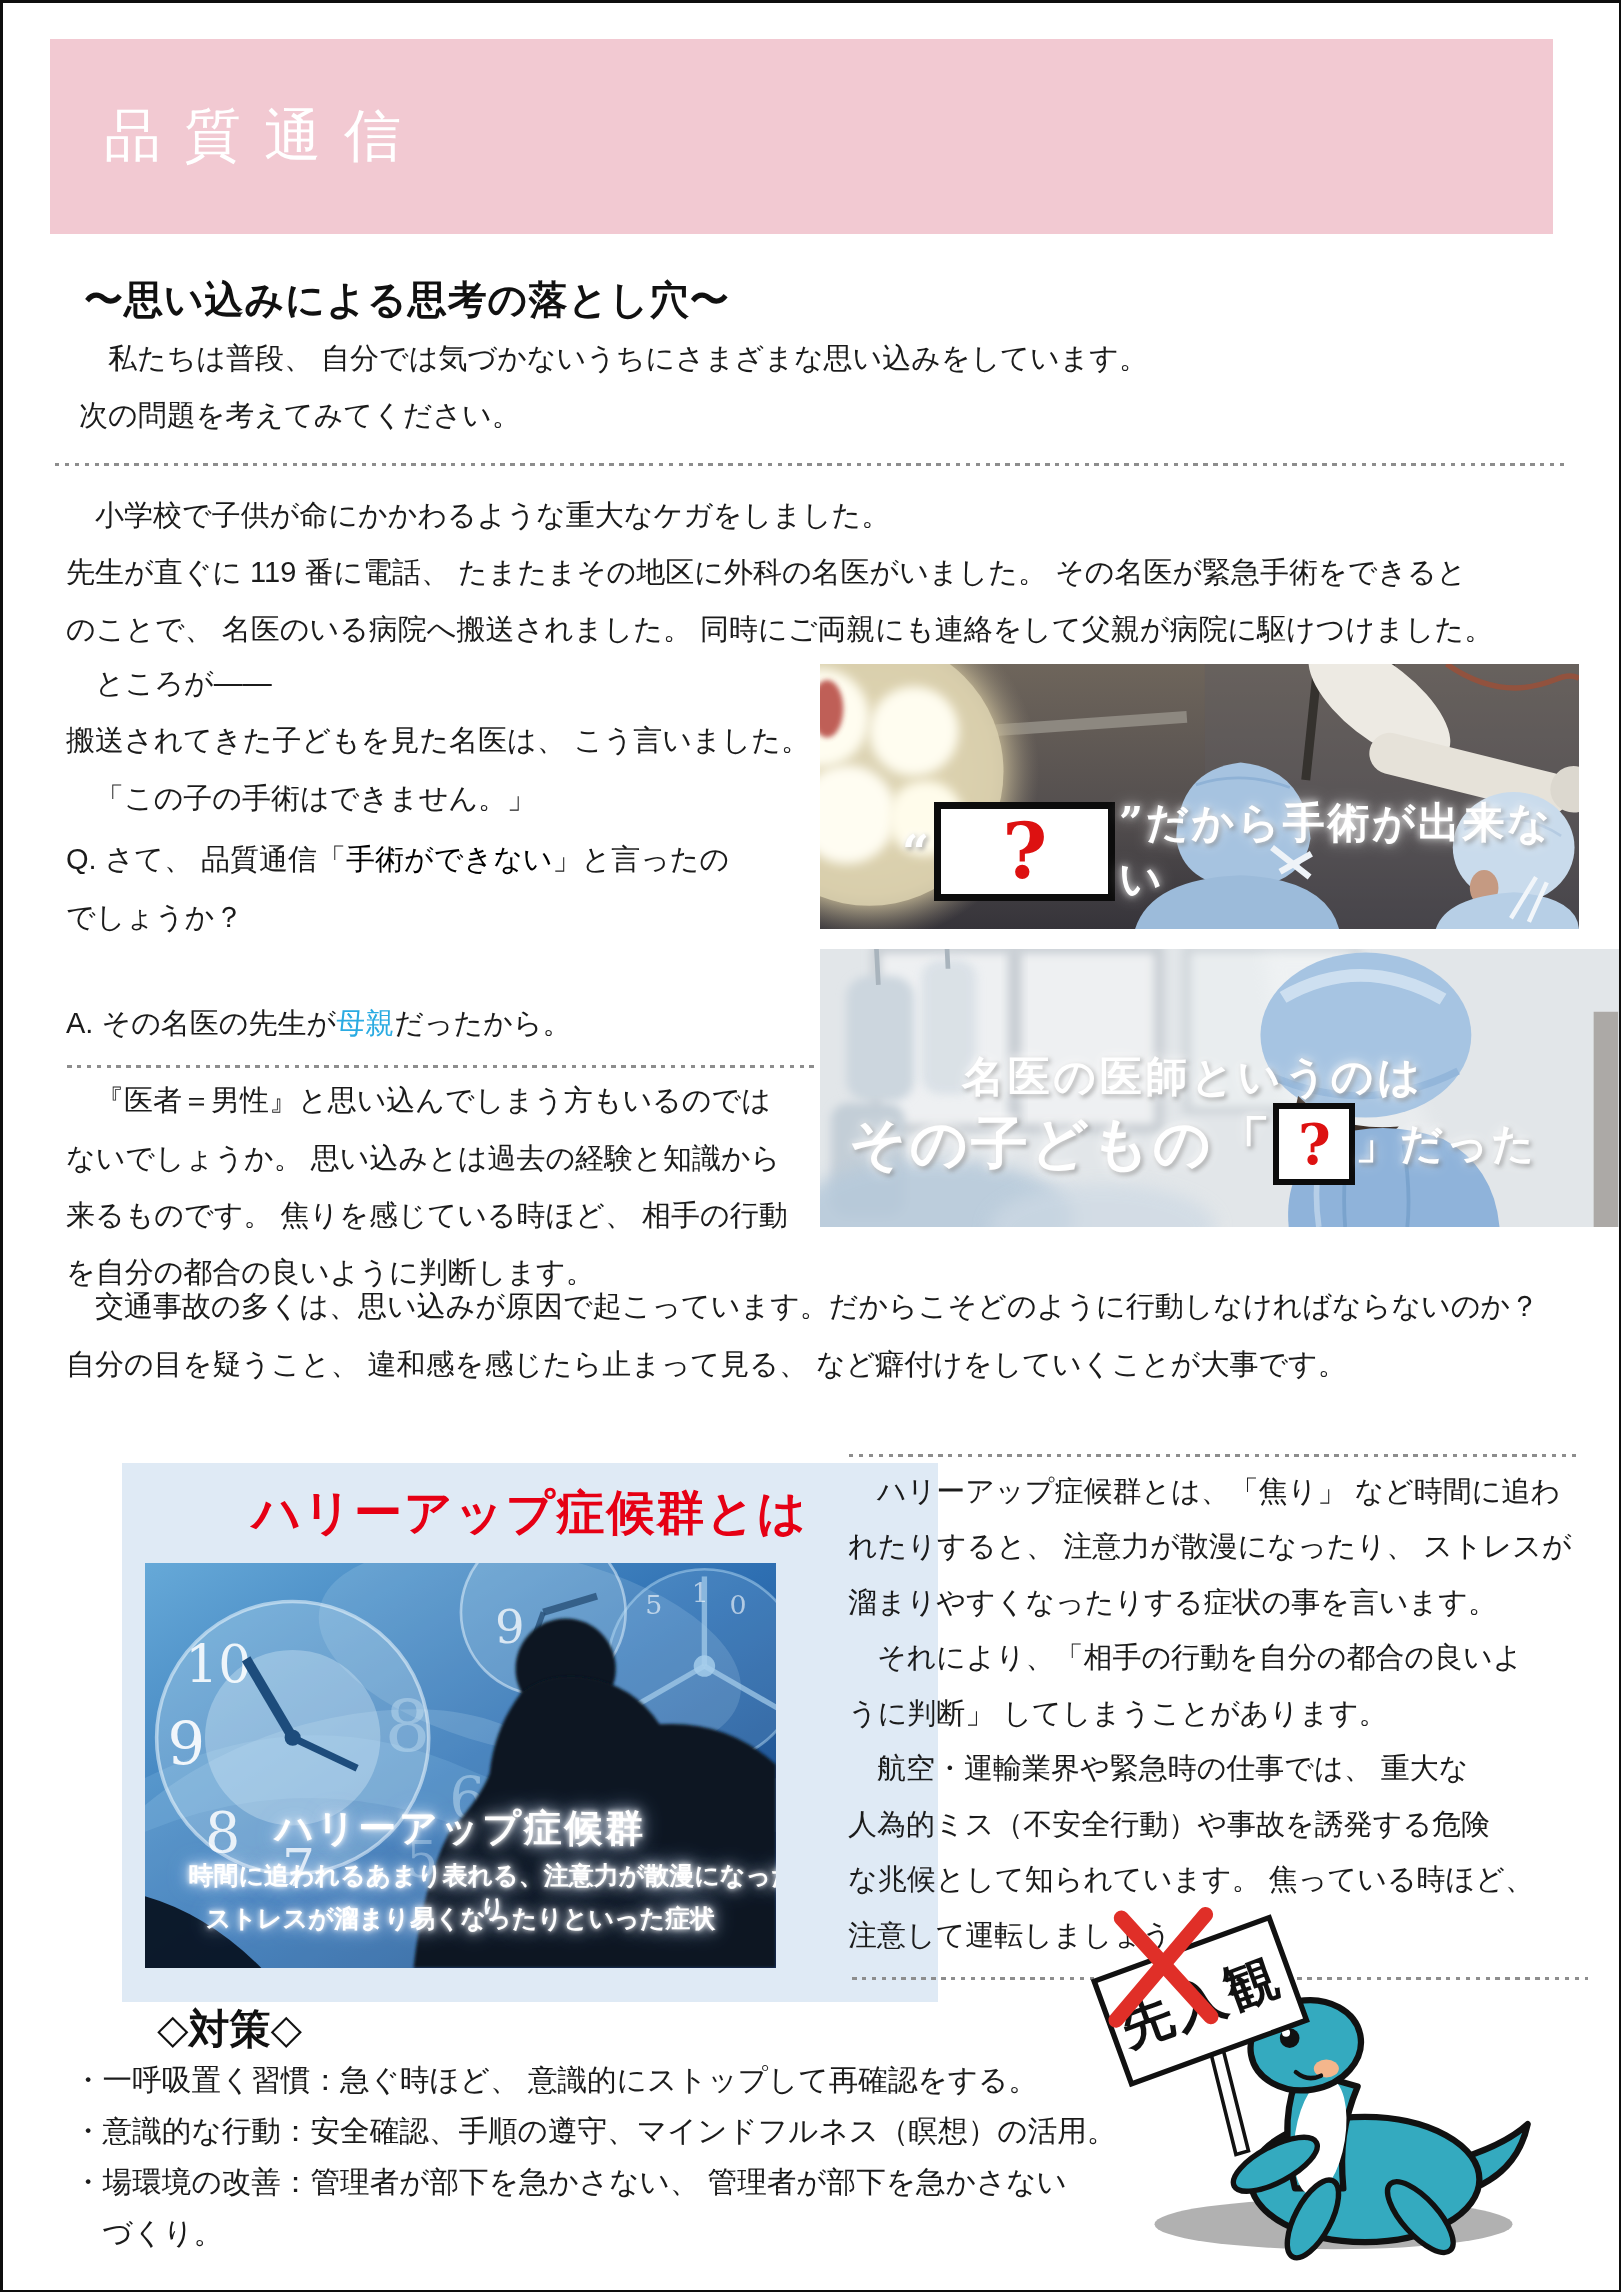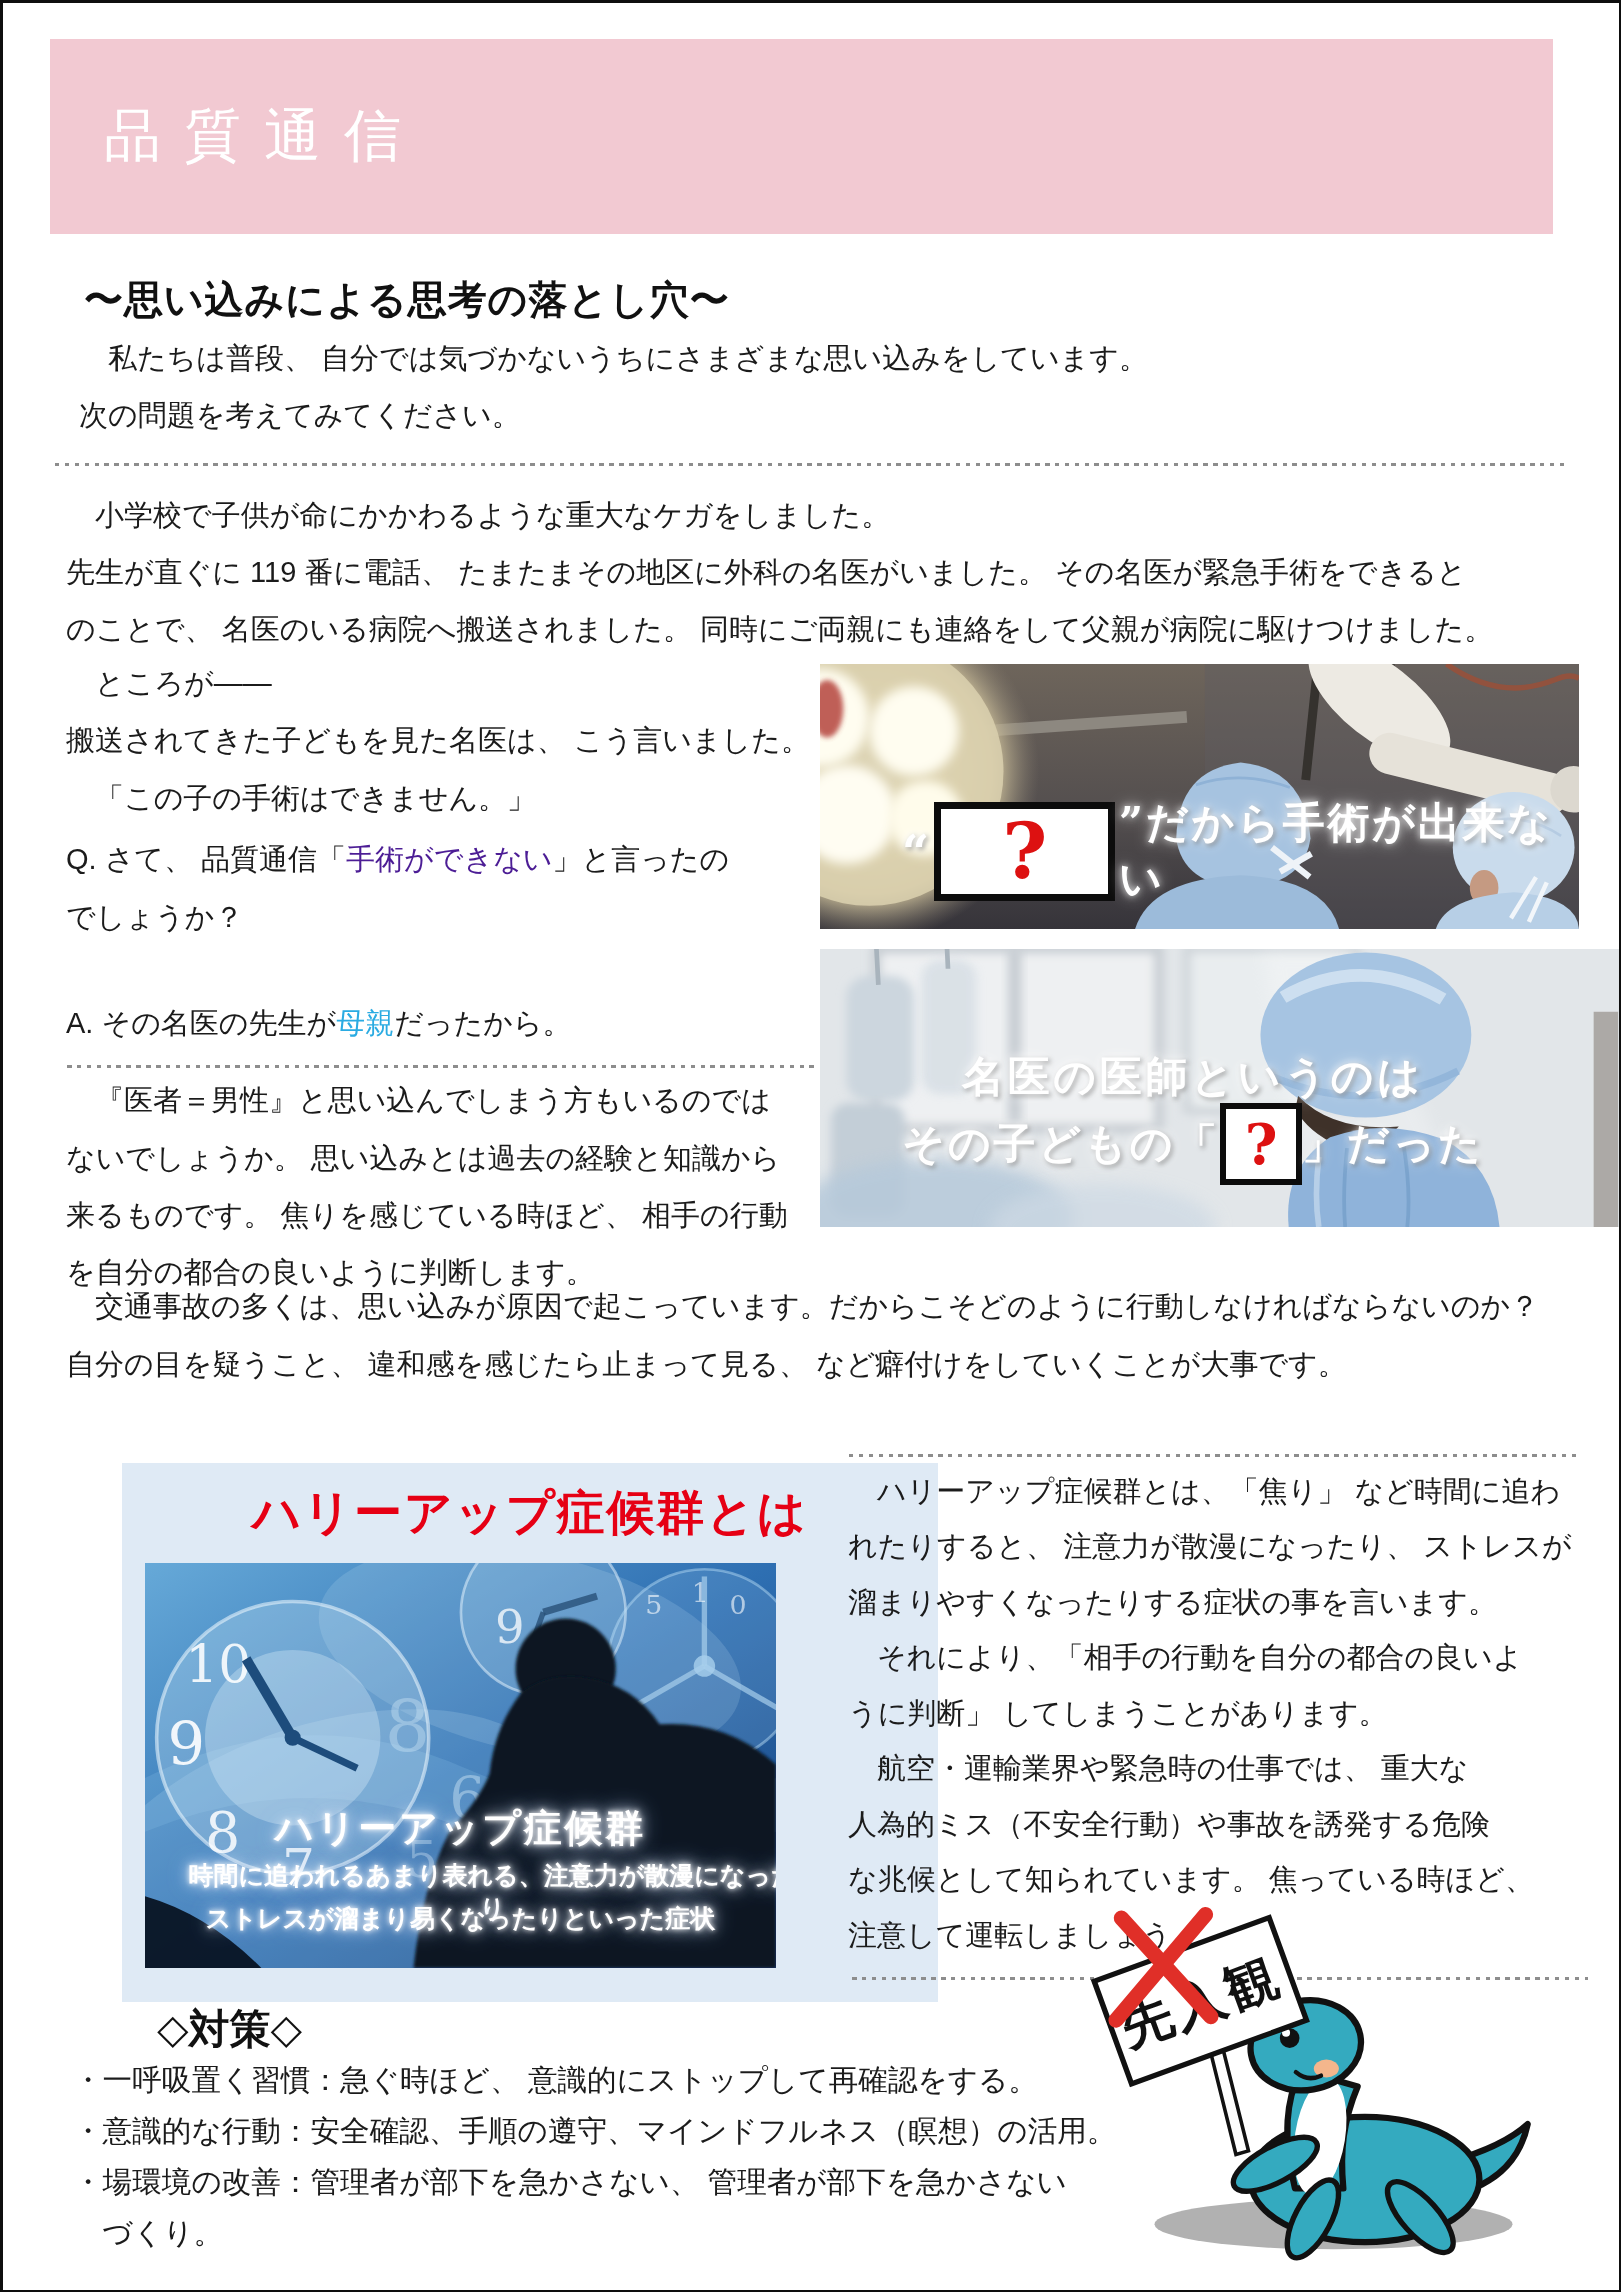--- a/index.html
+++ b/index.html
@@ -10,21 +10,21 @@
   }
   
   .band { position:absolute; left:47px; top:36px; width:1503px; height:195px;
           background:#f2c9d2; display:flex; align-items:center; }
   .band-title { font-family:"DejaVu Serif","Liberation Serif",serif; color:#ffffff;
           font-size:57px; letter-spacing:23px; padding-left:54px; font-weight:500; }
   .sec-title { position:absolute; left:81px; top:270px; font-size:39px; font-weight:900;
           letter-spacing:0.9px; color:#111; }
   
   .t { position:absolute; font-size:29px; line-height:57px; white-space:pre; color:#1b1b1b; }
-  .red  { color:#4c1d95; }
+  .red  { color:#000000; }
   .blue { color:#2aabe2; }
   .dash { position:absolute; height:2.7px;
           background:repeating-linear-gradient(90deg,#8d8d8d 0 4.5px,transparent 4.5px 9.9px); }
   
   .photo { position:absolute; overflow:hidden; }
   .photo svg { position:absolute; left:0; top:0; width:100%; height:100%; }
   .glow-serif { font-family:"DejaVu Serif","Liberation Serif",serif; font-weight:bold; color:#fff;
           text-shadow:0 0 7.2px rgba(255,255,255,.95),0 0 16px rgba(255,255,255,.7),1.8px 1.8px 5.4px rgba(0,0,0,.55); }
   .cap-row { position:absolute; display:flex; align-items:center; }
   .qbox { background:#ffffff; border:7.2px solid #0c0c0c; display:flex; align-items:center;
@@ -170,21 +170,21 @@
       <path d="M480 142 Q580 188 678 136" stroke="#93b6da" stroke-width="8" fill="none"></path>
       <path d="M508 164 Q545 204 615 198 Q592 224 552 220 Q518 204 505 178 Z" fill="#3e3129"></path>
       <path d="M498 310 Q492 244 542 210 Q600 188 662 212 Q716 242 722 310 Z" fill="#8fb3da"></path>
       <path d="M560 222 Q555 272 558 310 M620 218 Q628 270 624 310" stroke="#7aa3cd" stroke-width="4" fill="none"></path>
       <path d="M530 232 Q525 276 530 310" stroke="#c8dcee" stroke-width="6" fill="none" opacity="0.7"></path>
     </svg>
     <div class="cap-row" style="left:0;top:100px;width:100%;justify-content:center;transform:translateX(-27px);">
       <span class="glow-serif" style="font-size:42px;letter-spacing:3.6px;">名医の医師というのは</span>
     </div>
     <div class="cap-row" style="left:0;top:154px;width:100%;justify-content:center;transform:translateX(-27px);">
-      <span class="glow-serif" style="font-size:42px;letter-spacing:2.7px;">その子どもの「</span>
+      <span class="glow-serif" style="font-size:57px;letter-spacing:2.7px;">その子どもの「</span>
       <div class="qbox" style="width:82px;height:82px;border-width:6.3px;">
         <span class="qmark" style="font-size:56px;">?</span>
       </div>
       <span class="glow-serif" style="font-size:42px;letter-spacing:2.7px;">」だった</span>
     </div>
   </div>
 
   <div class="hbox">
     <div class="hbox-title">ハリーアップ症候群とは</div>
     <div class="clock-wrap">

